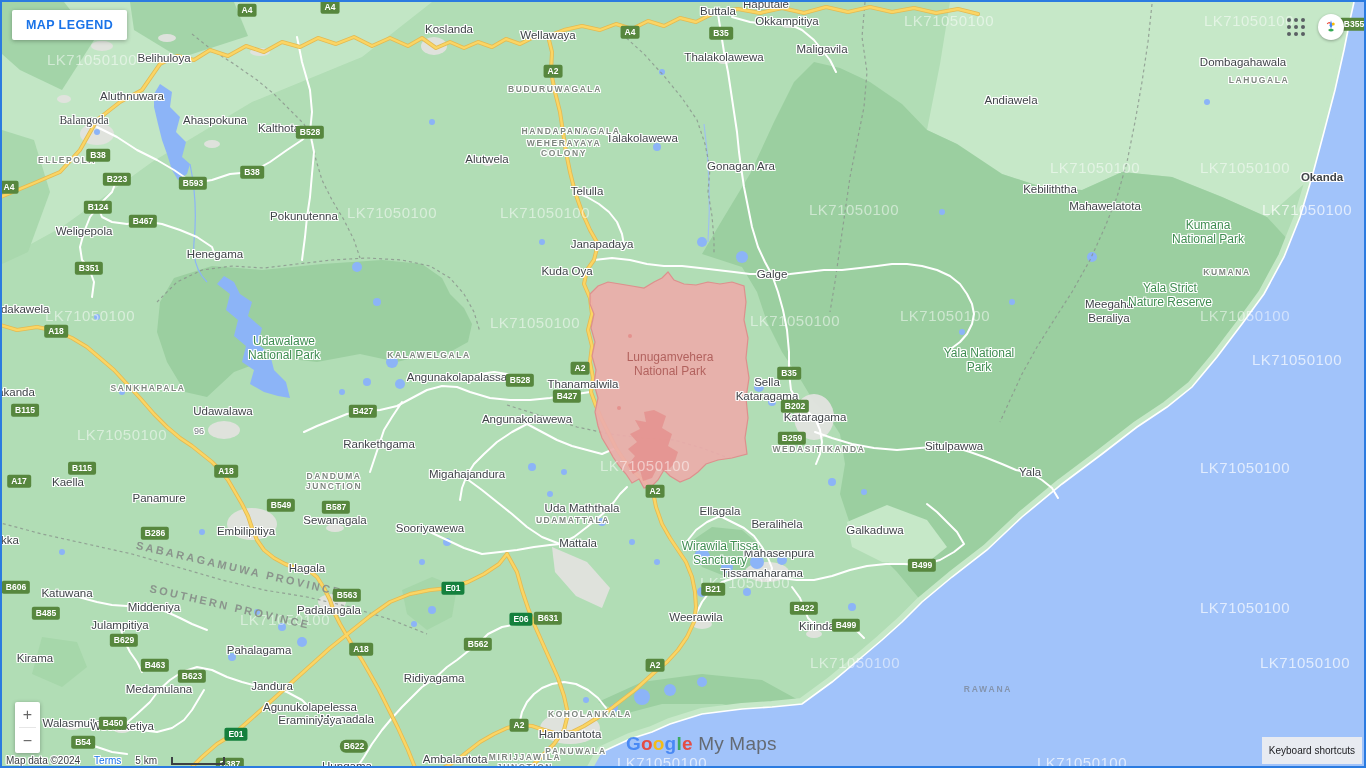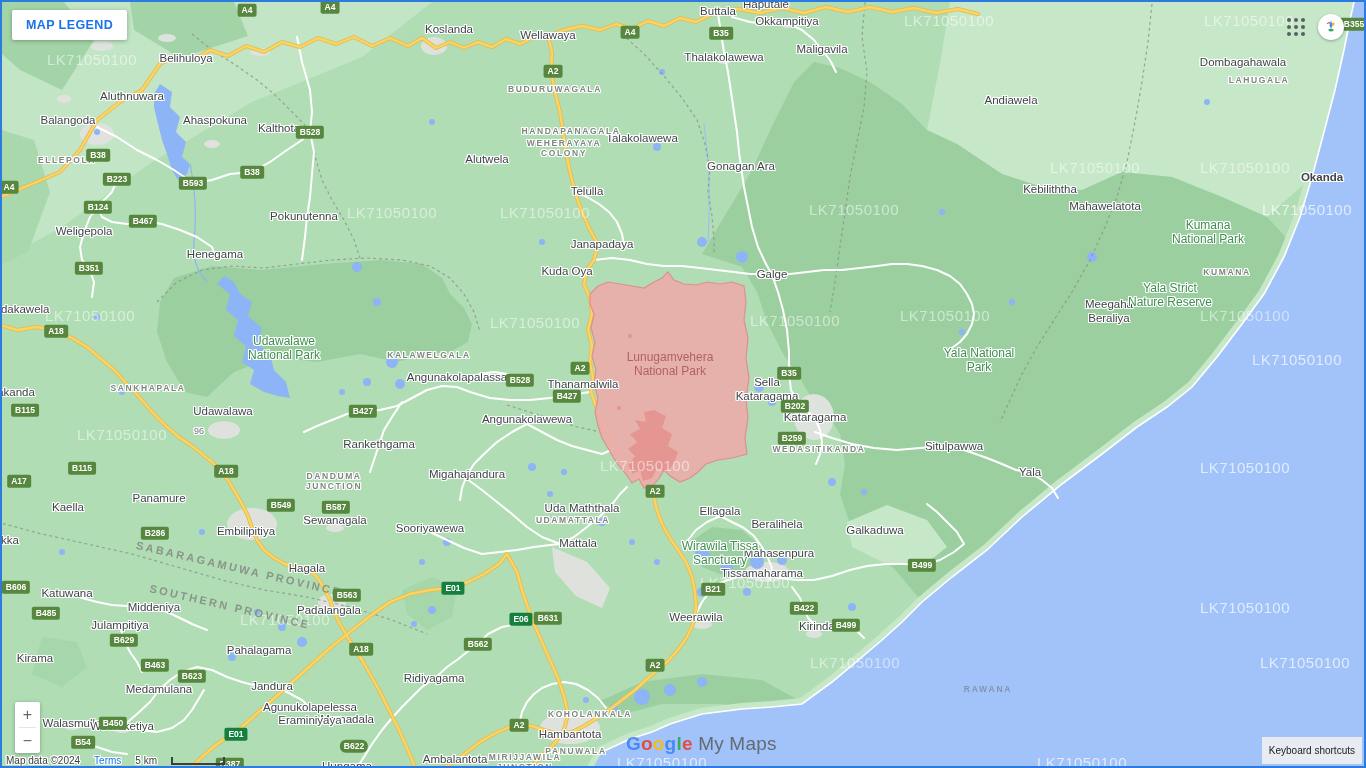--- a/index.html
+++ b/index.html
@@ -252,23 +252,23 @@
   <div id="overlay">
       <div class="lbl town halo" style="left: 764px; top: 3px;">Haputale</div>
       <div class="lbl town halo" style="left: 447px; top: 28px;">Koslanda</div>
       <div class="lbl town halo" style="left: 546px; top: 34px;">Wellawaya</div>
       <div class="lbl town halo" style="left: 716px; top: 10px;">Buttala</div>
       <div class="lbl town halo" style="left: 785px; top: 20px;">Okkampitiya</div>
       <div class="lbl town halo" style="left: 820px; top: 48px;">Maligavila</div>
       <div class="lbl town halo" style="left: 722px; top: 56px;">Thalakolawewa</div>
       <div class="lbl town halo" style="left: 1241px; top: 61px;">Dombagahawala</div>
       <div class="lbl town halo" style="left: 1009px; top: 99px;">Andiawela</div>
-      <div class="lbl town halo" style="left: 162px; top: 57px; padding-left: 44px;">Belihuloya</div>
+      <div class="lbl town halo" style="left: 162px; top: 57px;">Belihuloya</div>
       <div class="lbl town halo" style="left: 130px; top: 95px;">Aluthnuwara</div>
-      <div class="lbl town halo" style="left: 66px; top: 119px;">Balangoda</div>
+      <div class="lbl town halo" style="left: 82px; top: 119px; font-family: Liberation Serif, serif;">Balangoda</div>
       <div class="lbl town halo" style="left: 213px; top: 119px;">Ahaspokuna</div>
       <div class="lbl town halo" style="left: 277px; top: 127px;">Kalthota</div>
       <div class="lbl town halo" style="left: 1320px; top: 176px; font-weight: bold;">Okanda</div>
       <div class="lbl town halo" style="left: 1048px; top: 188px;">Kebiliththa</div>
       <div class="lbl town halo" style="left: 1103px; top: 205px;">Mahawelatota</div>
       <div class="lbl town halo" style="left: 640px; top: 137px;">Talakolawewa</div>
       <div class="lbl town halo" style="left: 485px; top: 158px;">Alutwela</div>
       <div class="lbl town halo" style="left: 739px; top: 165px;">Gonagan Ara</div>
       <div class="lbl town halo" style="left: 585px; top: 190px;">Telulla</div>
       <div class="lbl town halo" style="left: 82px; top: 230px;">Weligepola</div>
@@ -284,21 +284,21 @@
       <div class="lbl town halo" style="left: 581px; top: 383px;">Thanamalwila</div>
       <div class="lbl town halo" style="left: 525px; top: 418px;">Angunakolawewa</div>
       <div class="lbl town halo" style="left: 377px; top: 443px;">Rankethgama</div>
       <div class="lbl town halo" style="left: 465px; top: 473px;">Migahajandura</div>
       <div class="lbl town halo" style="left: 765px; top: 388px;">Sella
 Kataragama</div>
       <div class="lbl town halo" style="left: 813px; top: 416px;">Kataragama</div>
       <div class="lbl town halo" style="left: 952px; top: 445px;">Situlpawwa</div>
       <div class="lbl town halo" style="left: 1028px; top: 471px;">Yala</div>
       <div class="lbl town halo" style="left: 157px; top: 497px;">Panamure</div>
-      <div class="lbl town halo" style="left: 66px; top: 506px;">Kaella</div>
+      <div class="lbl town halo" style="left: 66px; top: 481px;">Kaella</div>
       <div class="lbl town halo" style="left: 333px; top: 519px;">Sewanagala</div>
       <div class="lbl town halo" style="left: 244px; top: 530px;">Embilipitiya</div>
       <div class="lbl town halo" style="left: 305px; top: 567px;">Hagala</div>
       <div class="lbl town halo" style="left: 65px; top: 592px;">Katuwana</div>
       <div class="lbl town halo" style="left: 152px; top: 606px;">Middeniya</div>
       <div class="lbl town halo" style="left: 118px; top: 624px;">Julampitiya</div>
       <div class="lbl town halo" style="left: 327px; top: 609px;">Padalangala</div>
       <div class="lbl town halo" style="left: 33px; top: 657px;">Kirama</div>
       <div class="lbl town halo" style="left: 257px; top: 649px;">Pahalagama</div>
       <div class="lbl town halo" style="left: 270px; top: 685px;">Jandura</div>

